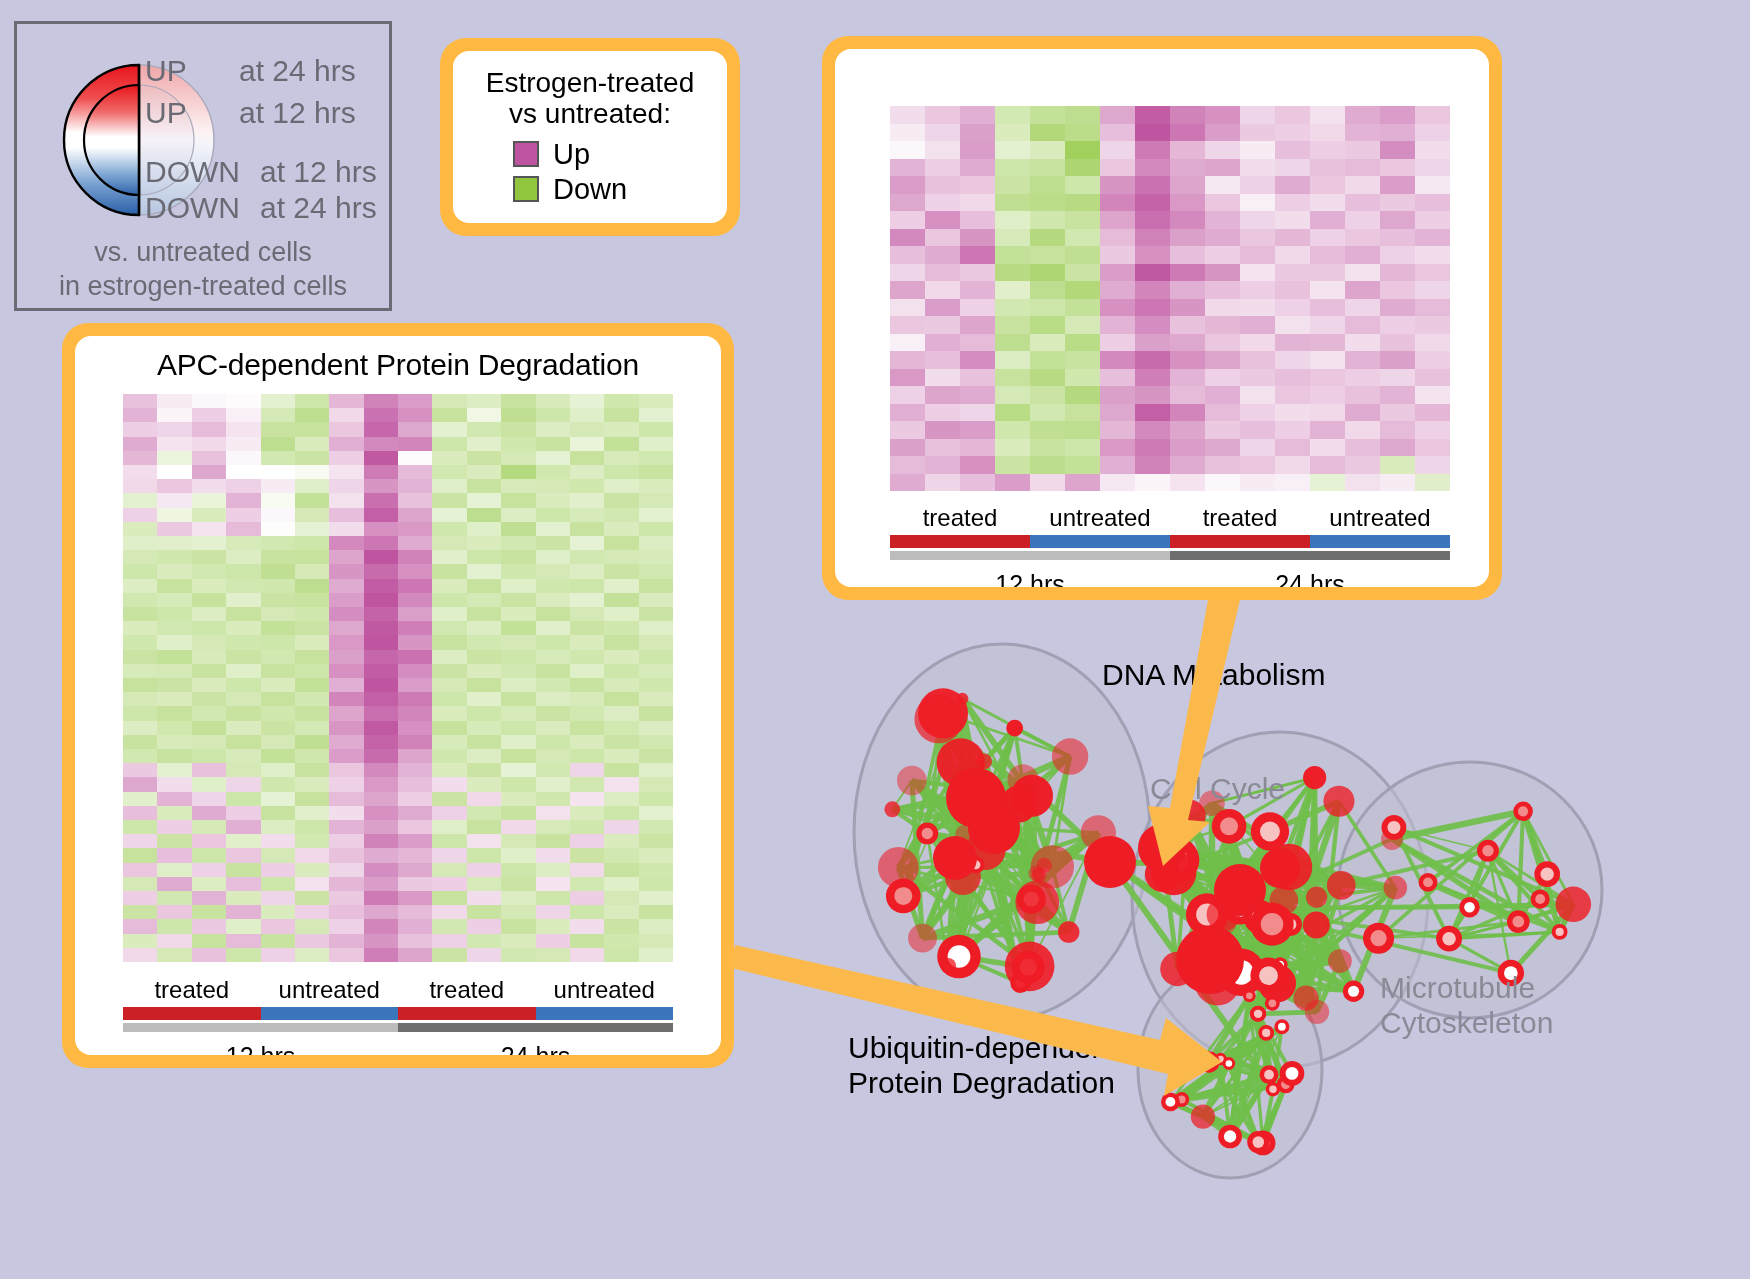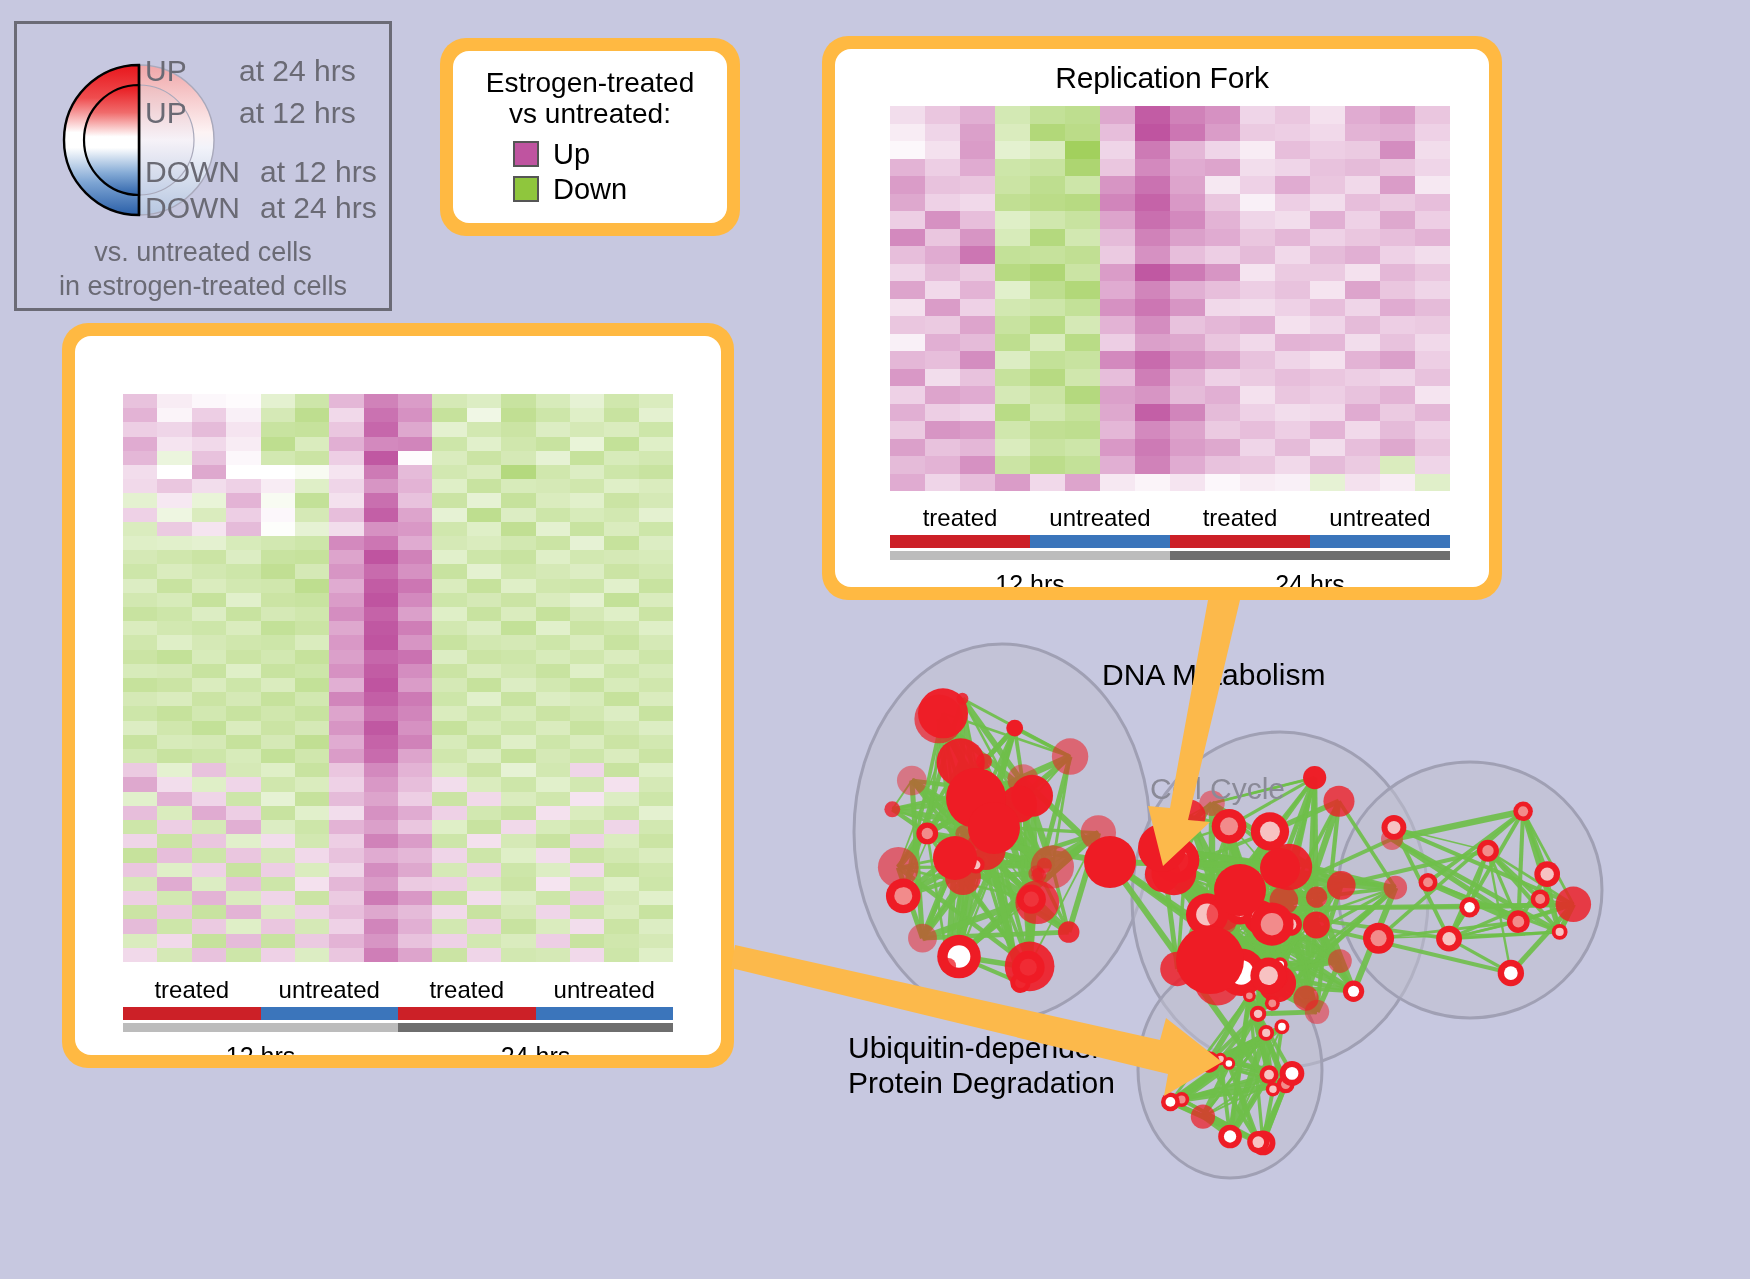--- a/index.html
+++ b/index.html
@@ -156,21 +156,20 @@
       <div class="legend-row">
         <span class="legend-swatch" style="background:#8fc63d"></span>
         <span class="legend-label">Down</span>
       </div>
     </div>
   </div>
 </div>
 
 <div class="panel" id="fork-panel">
   <div class="panel-inner">
-    <div class="panel-title">Replication Fork</div>
     <div class="hm-wrap" style="left:55px;top:57px;width:560px;height:385px;">
       <div class="hm" id="hm-fork" style="grid-template-columns: repeat(16, 1fr); grid-template-rows: repeat(22, 1fr); height: 385px;">
           <i style="background:rgb(242,221,236)"></i>
           <i style="background:rgb(234,198,223)"></i>
           <i style="background:rgb(225,175,211)"></i>
           <i style="background:rgb(211,233,180)"></i>
           <i style="background:rgb(195,225,152)"></i>
           <i style="background:rgb(190,222,143)"></i>
           <i style="background:rgb(222,168,206)"></i>
           <i style="background:rgb(194,92,164)"></i>
@@ -540,20 +539,21 @@
       <div class="time-labels">
         <span>12 hrs</span>
         <span>24 hrs</span>
       </div>
     </div>
   </div>
 </div>
 
 <div class="panel" id="apc-panel">
   <div class="panel-inner">
+    <div class="panel-title">APC-dependent Protein Degradation</div>
     <div class="hm-wrap" style="left:48px;top:58px;width:550px;height:568px;">
       <div class="hm" id="hm-apc" style="grid-template-columns: repeat(16, 1fr); grid-template-rows: repeat(40, 1fr); height: 568px;">
           <i style="background:rgb(232,194,221)"></i>
           <i style="background:rgb(248,236,244)"></i>
           <i style="background:rgb(252,247,251)"></i>
           <i style="background:rgb(254,251,253)"></i>
           <i style="background:rgb(228,241,208)"></i>
           <i style="background:rgb(205,230,169)"></i>
           <i style="background:rgb(228,183,215)"></i>
           <i style="background:rgb(208,130,185)"></i>
@@ -1864,20 +1864,22 @@
       <circle cx="489.0294614370338" cy="474.6591966729892" r="9.464536158367991" fill="#ee1c25"></circle>
       <circle cx="489.0294614370338" cy="474.6591966729892" r="4.921558802351356" fill="#f7c2c2"></circle>
       <circle cx="390.4269763057682" cy="501.90648718617933" r="9.395815771073103" fill="#ee1c25"></circle>
       <circle cx="390.4269763057682" cy="501.90648718617933" r="4.885824200958013" fill="#ffffff"></circle>
       <circle cx="478.31026412446744" cy="542.1167055101959" r="11.112939717248082" fill="#ee1c25"></circle>
       <circle cx="478.31026412446744" cy="542.1167055101959" r="5.7787286529690025" fill="#f7c2c2"></circle>
       <circle cx="330" cy="262" r="26" fill="#ee1c25" fill-opacity="1.00"></circle>
     </svg>
   <div class="net-label" id="label-dna">DNA Metabolism</div>
   <div class="net-label" id="label-cc">Cell Cycle</div>
+  <div class="net-label" id="label-mt">Microtubule
+Cytoskeleton</div>
   <div class="net-label" id="label-ubq">Ubiquitin-dependent
 Protein Degradation</div>
 </div>
 
 <svg id="arrows" width="1750" height="1279" style="position:absolute;left:0;top:0;pointer-events:none;">
 
   <polygon points="1208,600 1240,600 1188,820 1210,822 1163,866 1148,806 1170,808" fill="#fcb94b"></polygon>
 
   <polygon points="735,945 1160,1040 1166,1018 1222,1062 1164,1096 1168,1074 731,968" fill="#fcb94b"></polygon>
 </svg>

